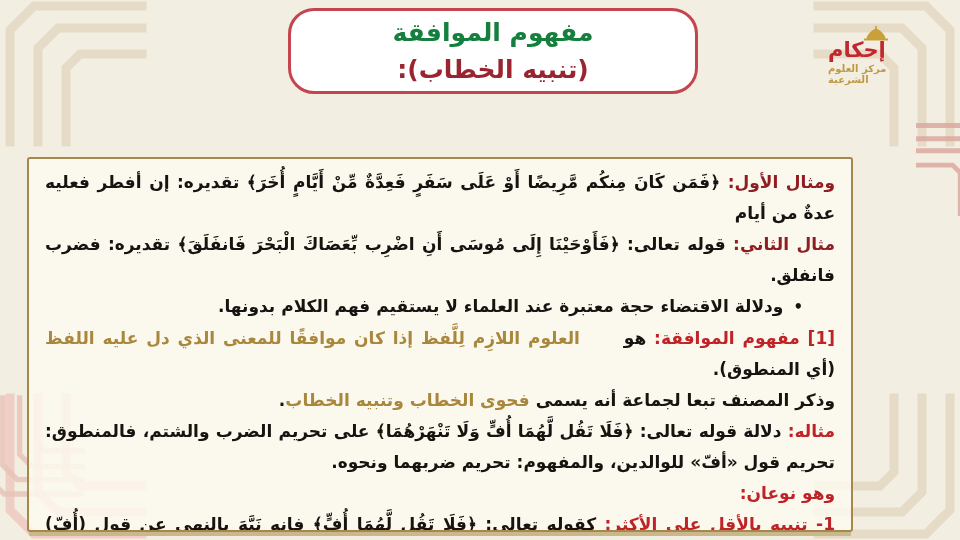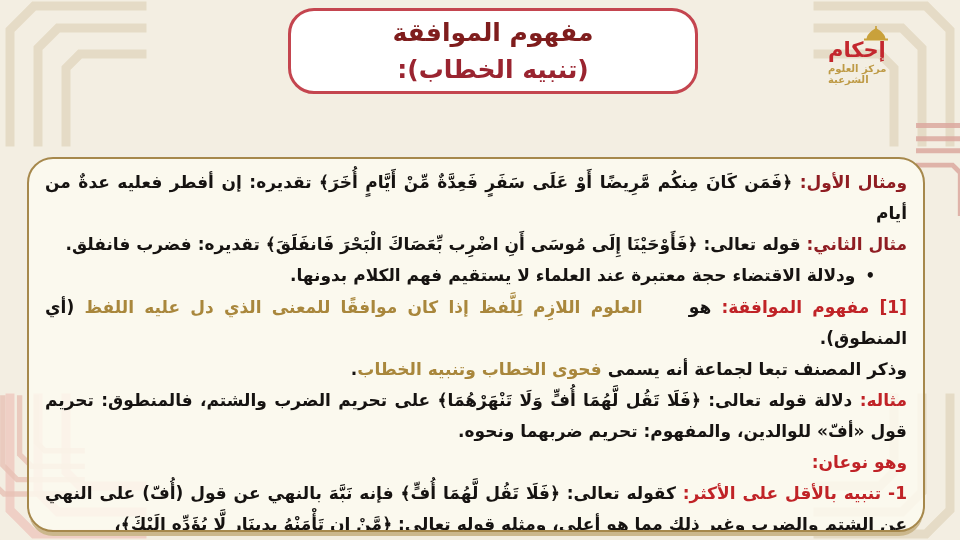--- a/index.html
+++ b/index.html
@@ -23,22 +23,22 @@
   }
   
   .logo{
     position:absolute;top:26px;right:36px;width:96px;text-align:left;z-index:2;
   }
   .logo-dome{display:block;margin:0 auto -2px auto}
   .logo-name{color:#C3272E;font-size:21px;font-weight:bold;line-height:1.05;direction:rtl}
   .logo-sub{color:#BE9A45;font-size:10px;font-weight:bold;margin-top:2px;direction:rtl}
   
   .content-box{
-    position:absolute;left:27px;top:157px;width:898px;height:375px;
-    box-sizing:border-box;border:2.5px solid #A6884C;border-radius:26px;
+    position:absolute;left:27px;top:157px;width:826px;height:375px;
+    box-sizing:border-box;border:2.5px solid #A6884C;border-radius:3px;
     background:rgba(253,250,240,.84);
     box-shadow:0 6px 0 -2px #CBB78C;
     z-index:1;padding:8px 16px 6px 16px;
     direction:rtl;text-align:justify;
     font-weight:bold;font-size:17px;line-height:31px;color:#161311;
     overflow:hidden;
   }
   .para{margin:0}
   .para.bullet{padding-right:32px}
   .dot{margin-left:10px;font-size:15px;color:#161311}
@@ -69,21 +69,21 @@
     </g>
   <g transform="translate(-20,500) scale(0.6,-0.6)" stroke="#E8C2B6" opacity="0.8">
       <use href="#orn"></use>
     </g>
   <g transform="translate(988,568) scale(-1,-1)" stroke="#E4DAC3" opacity="0.9">
       <use href="#orn"></use>
     </g>
 </svg>
 
 <div class="header-box" style="border-color: rgb(196, 69, 79);">
-  <div class="header-title" style="color: #7f1d1d;">مفهوم الموافقة</div>
+  <div class="header-title" style="color: #15803d;">مفهوم الموافقة</div>
   <div class="header-title" style="color: rgb(154, 36, 48);">(تنبيه الخطاب):</div>
 </div>
 
 <div class="logo">
   <svg class="logo-dome" width="30" height="15" viewBox="0 0 30 15">
     <path d="M15 2 C8.5 6 5.5 9 5.5 14 L24.5 14 C24.5 9 21.5 6 15 2 Z" fill="#C9A13B"></path>
     <rect x="14.2" y="0" width="1.6" height="3" fill="#C9A13B"></rect>
     <rect x="3" y="12.5" width="24" height="2" fill="#C9A13B"></rect>
   </svg>
   <div class="logo-name" style="color: rgb(195, 39, 46);">إحكام</div>

